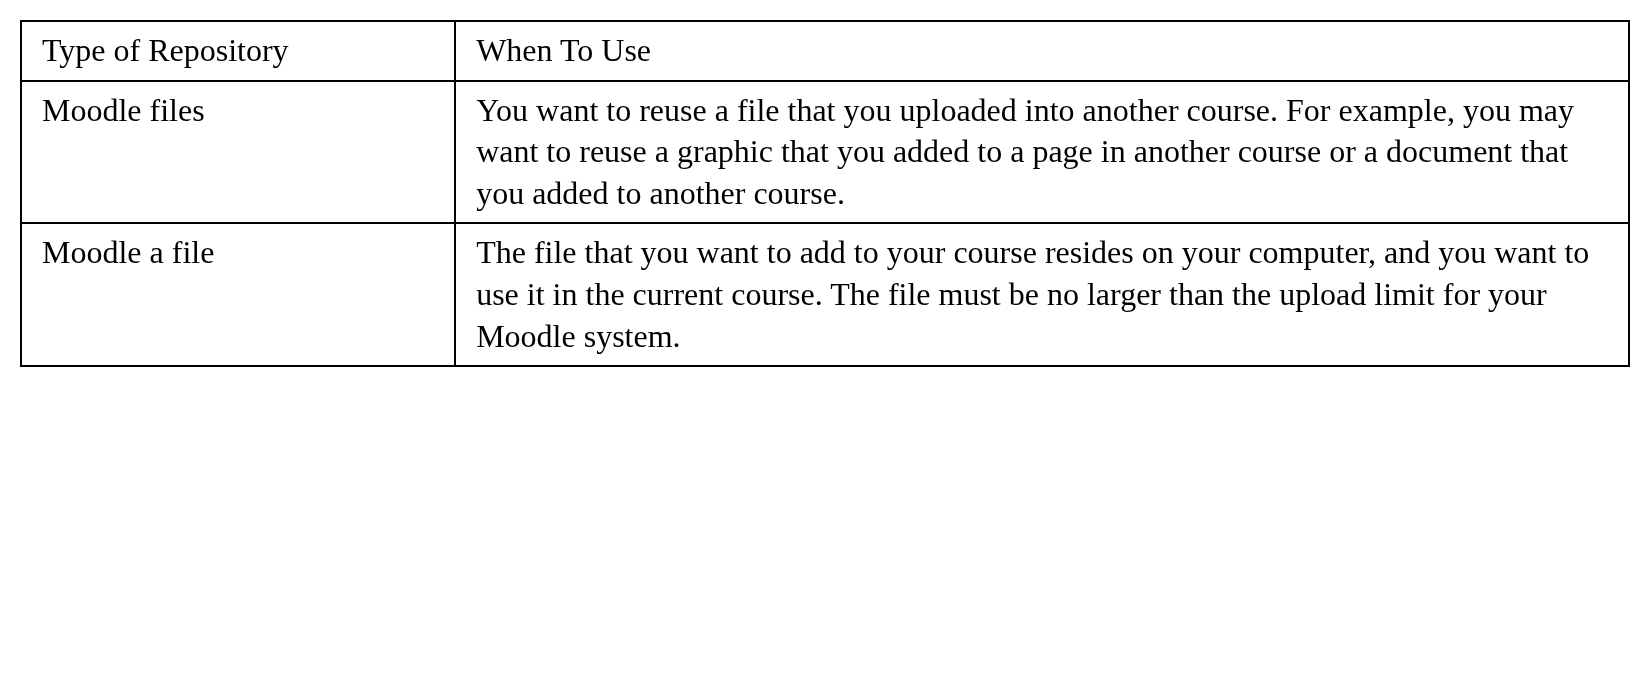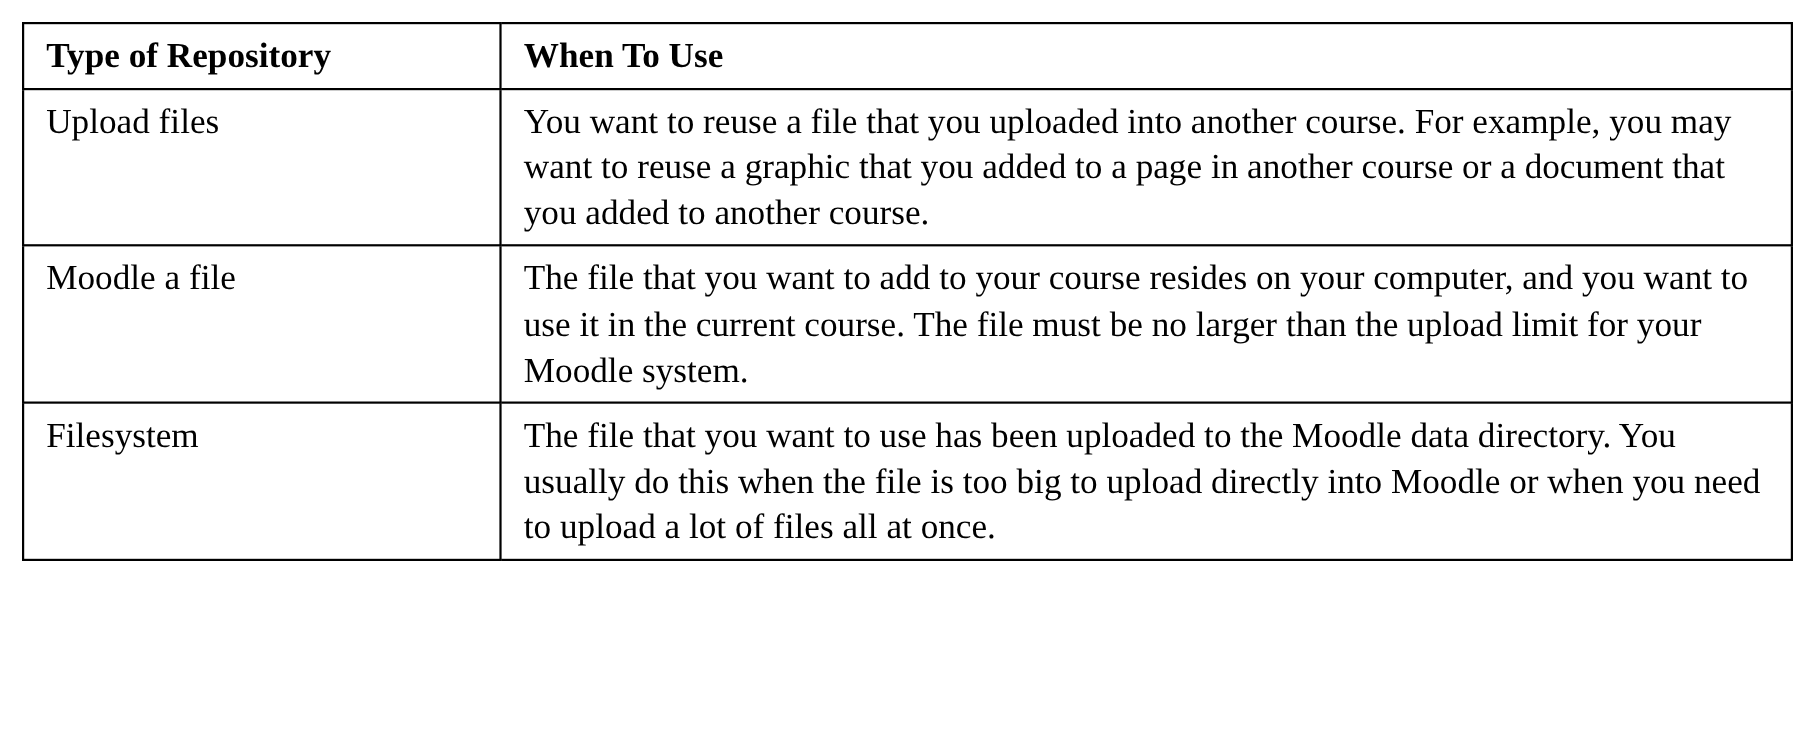--- a/index.html
+++ b/index.html
@@ -20,46 +20,42 @@
     }
     th, td {
       border: 2px solid #000000;
       padding: 8px 20px;
       text-align: left;
       vertical-align: top;
       font-size: 32px;
       line-height: 1.3;
     }
     th {
-      font-weight: bold;
+      font-weight: normal;
     }
     th:first-child, td:first-child {
       width: 27%;
     }
     th:last-child, td:last-child {
       width: 73%;
     }
   </style>
 </head>
 <body>
 
 <table>
   <thead>
     <tr>
       <th>Type of Repository</th>
       <th>When To Use</th>
     </tr>
   </thead>
   <tbody>
     <tr>
-      <td>Upload files</td>
+      <td>Moodle files</td>
       <td>You want to reuse a file that you uploaded into another course. For example, you may want to reuse a graphic that you added to a page in another course or a document that you added to another course.</td>
     </tr>
     <tr>
       <td>Moodle a file</td>
       <td>The file that you want to add to your course resides on your computer, and you want to use it in the current course. The file must be no larger than the upload limit for your Moodle system.</td>
     </tr>
-    <tr>
-      <td>Filesystem</td>
-      <td>The file that you want to use has been uploaded to the Moodle data directory. You usually do this when the file is too big to upload directly into Moodle or when you need to upload a lot of files all at once.</td>
-    </tr>
   </tbody>
 </table>
 
 </body></html>

